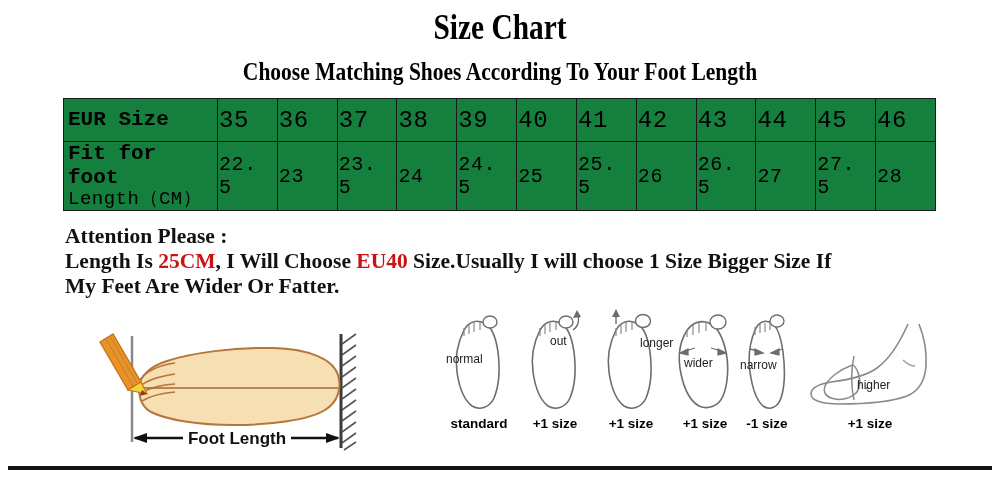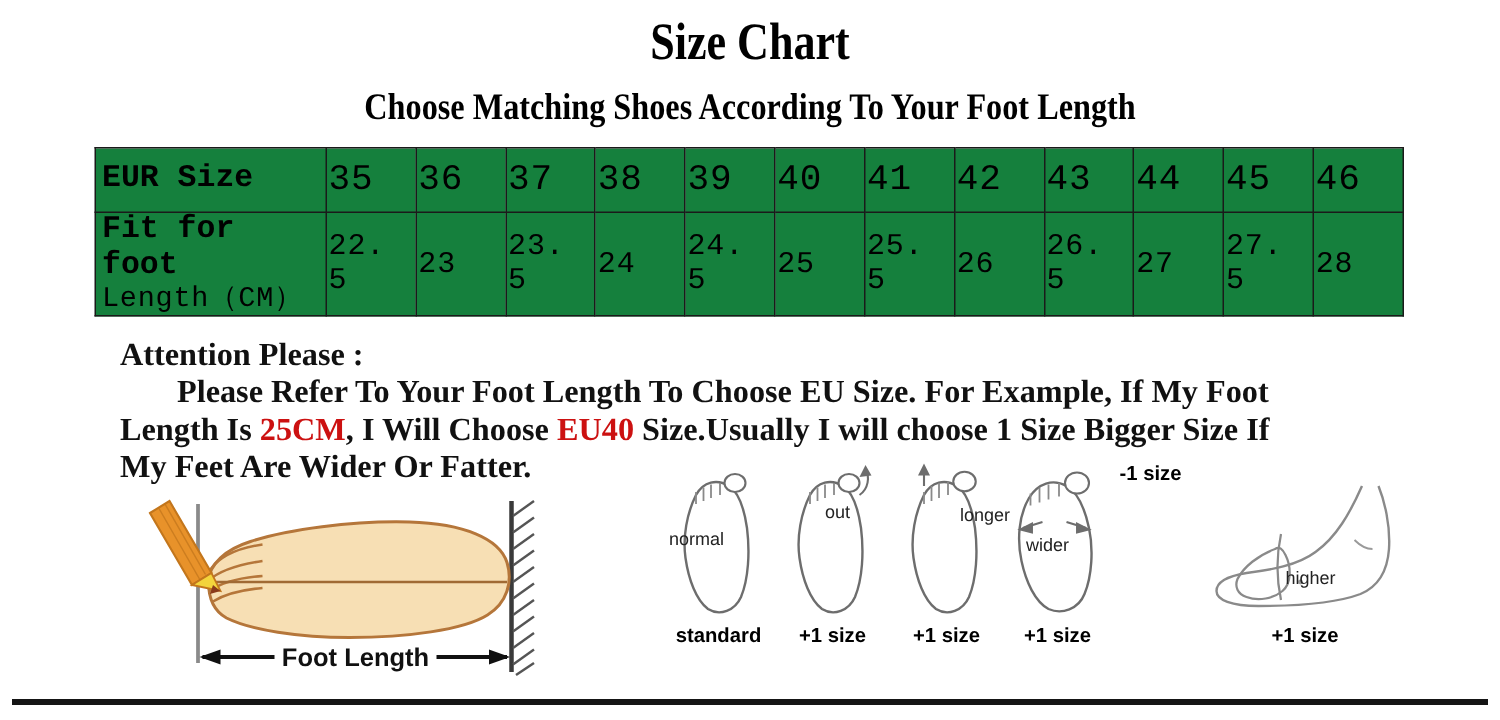--- a/index.html
+++ b/index.html
@@ -79,21 +79,21 @@
   td.val {
     font-size: 24px;
     letter-spacing: 0.6px;
     padding: 0 1px;
   }
   tr.row-fit td.val { font-size: 20px; }
 
   
   #attention {
     position: absolute;
-    left: 80px;
+    left: 65px;
     top: 224px;
     width: 872px;
     font-family: "Liberation Serif", "DejaVu Serif", serif;
     font-weight: bold;
     font-size: 21.5px;
     line-height: 25px;
     color: #111111;
   }
   #attention .indent { display: inline-block; width: 38px; }
   .hl { color: #cc1111; }
@@ -192,21 +192,20 @@
       <td class="val">26. 5</td>
       <td class="val">27</td>
       <td class="val">27. 5</td>
       <td class="val">28</td>
     </tr>
   </tbody>
 </table>
 
 <div id="attention">
   <div>Attention Please :</div>
-  <div><span class="indent"></span><span>Please Refer To Your Foot Length To Choose EU Size. For Example, If My Foot</span></div>
   <div><span>Length Is </span><span class="hl">25CM</span><span>, I Will Choose </span><span class="hl">EU40</span><span> Size.Usually I will choose 1 Size Bigger Size If</span></div>
   <div>My Feet Are Wider Or Fatter.</div>
 </div>
 
 <div id="measure-diagram">
   <svg width="275" height="125" viewBox="0 0 275 125">
 
     <line x1="37" y1="6" x2="37" y2="112" stroke="#8a8a8a" stroke-width="2.5"></line>
 
     <line x1="246" y1="4" x2="246" y2="118" stroke="#3a3a3a" stroke-width="3"></line>
@@ -340,20 +339,40 @@
           <line x1="45" y1="40" x2="58" y2="44"></line>
           <polygon points="60,45 52,41 52,47"></polygon>
         </g>
       </svg>
       <span class="innerlabel" style="left:18px; top:48px;">wider</span>
     </div>
     <div class="sizelabel">+1 size</div>
   </div>
 
   <div class="foot-item" style="left:288px;">
+    <div class="glyph">
+      <svg width="78" height="108" viewBox="0 0 78 108">
+        <path d="M 27 22 C 22 34, 20 50, 22 64 C 24 78, 28 92, 35 98 C 42 103, 50 99, 53 90
+                 C 57 78, 57 60, 55 44 C 53 30, 50 20, 45 16 C 38 11, 31 13, 27 22 Z" fill="#ffffff" stroke="#6d6d6d" stroke-width="1.6"></path>
+        <ellipse cx="49" cy="13" rx="7" ry="6" fill="#ffffff" stroke="#6d6d6d" stroke-width="1.4"></ellipse>
+        <g fill="none" stroke="#8a8a8a" stroke-width="1.2">
+          <path d="M 27 19 L 27 27"></path>
+            <path d="M 32 16 L 32 25"></path>
+          <path d="M 37 15 L 37 24"></path>
+            <path d="M 42 14 L 42 22"></path>
+        </g>
+        <g stroke="#6d6d6d" stroke-width="1.3" fill="#6d6d6d">
+          <line x1="22" y1="41" x2="33" y2="44"></line>
+          <polygon points="35,45 27,41 27,47"></polygon>
+          <line x1="55" y1="41" x2="45" y2="44"></line>
+          <polygon points="43,45 51,41 51,47"></polygon>
+        </g>
+      </svg>
+      <span class="innerlabel" style="left:12px; top:50px;">narrow</span>
+    </div>
     <div class="sizelabel">-1 size</div>
   </div>
 
   <div class="foot-item" style="left:355px; width:150px;">
     <div class="glyph">
       <svg width="150" height="108" viewBox="0 0 150 108">
         <path d="M 113 16 C 105 34, 96 50, 82 60 C 70 69, 52 72, 36 74
                  C 24 76, 16 80, 16 86 C 16 92, 26 96, 44 96
                  C 70 96, 96 94, 112 88 C 124 83, 130 72, 131 58
                  C 132 42, 128 26, 124 16" fill="#ffffff" stroke="#8a8a8a" stroke-width="1.6"></path>

